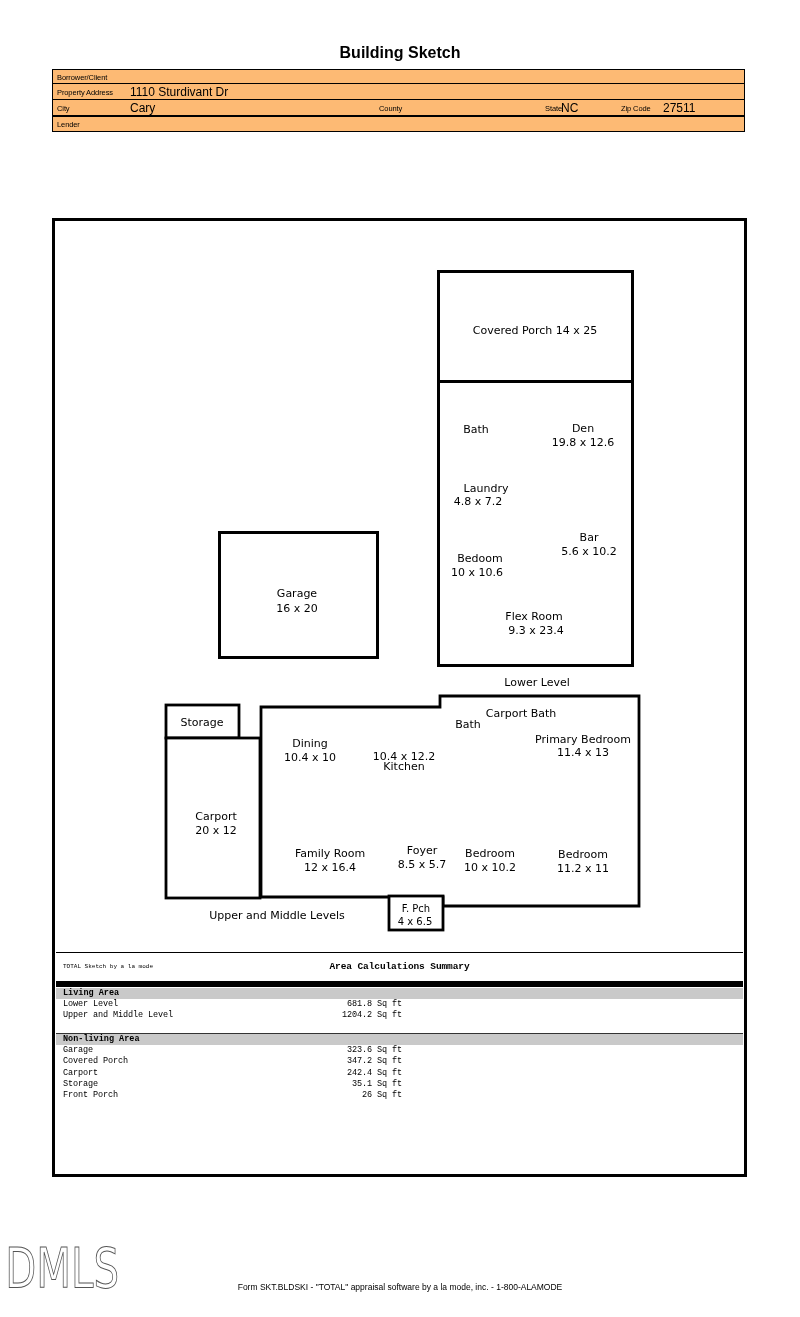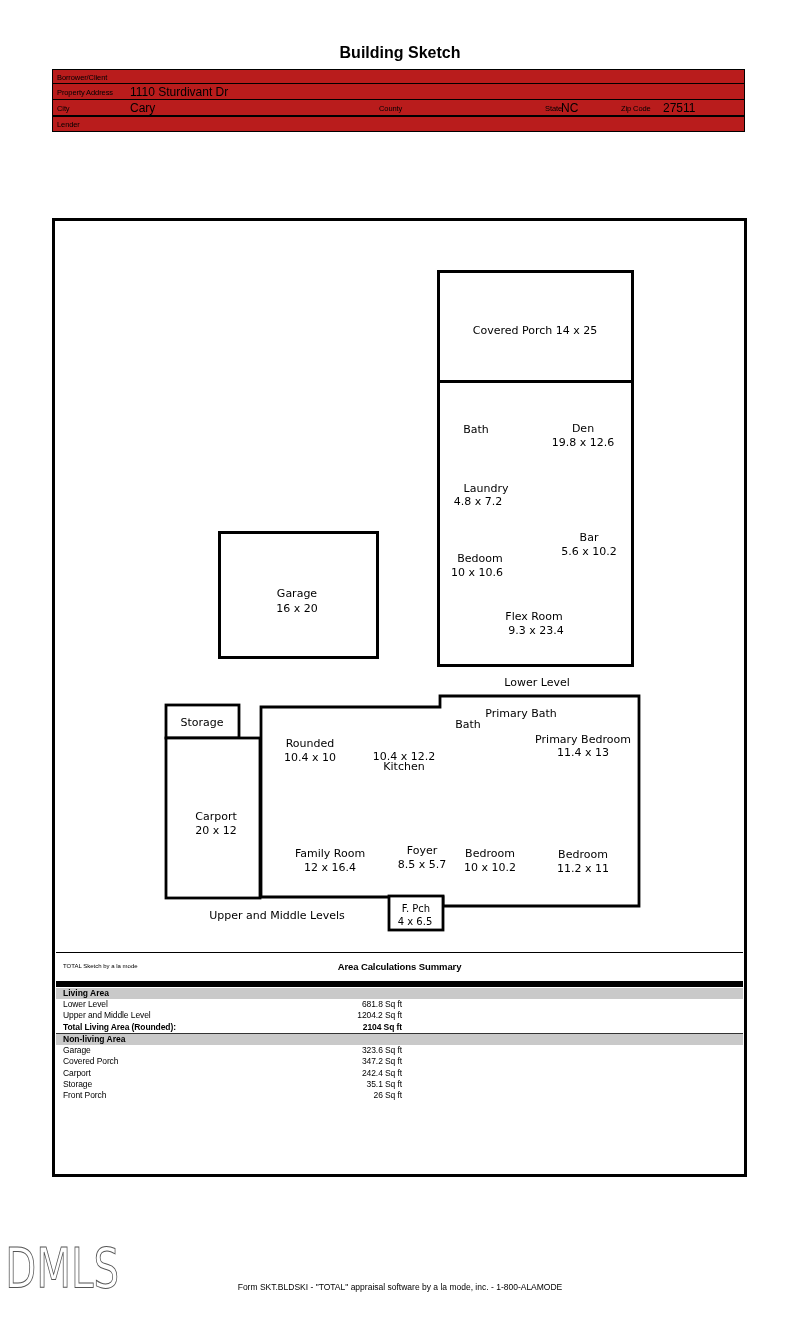--- a/index.html
+++ b/index.html
@@ -5,21 +5,21 @@
   html,body{margin:0;padding:0;background:#fff;}
   #page{position:relative;width:800px;height:1317px;background:#ffffff;overflow:hidden;
         font-family:"Liberation Sans",sans-serif;color:#000;}
   .abs{position:absolute;}
 
   
   #title{left:0;top:44px;width:800px;text-align:center;
          font-family:"Liberation Sans",sans-serif;font-size:16px;font-weight:bold;}
 
   
-  #form-table{left:52px;top:69px;width:693px;border:1.5px solid #000;box-sizing:border-box;background:#b91c1c;}
+  #form-table{left:52px;top:69px;width:693px;border:1.5px solid #000;box-sizing:border-box;background:#fdba74;}
   .frow{position:relative;border-bottom:1px solid #000;}
   .frow:last-child{border-bottom:none;}
   .frow.thickb{border-bottom:2px solid #000;}
   .flab{position:absolute;font-size:7.5px;letter-spacing:-0.1px;color:#000;top:50%;transform:translateY(-50%);white-space:nowrap;}
   .fval{position:absolute;font-size:12px;color:#000;top:50%;transform:translateY(-50%);white-space:nowrap;}
 
   
   #sketch-border{left:52px;top:218px;width:695px;height:959px;border:3px solid #000;box-sizing:border-box;background:#fff;}
   .sbox{position:absolute;border:3px solid #000;box-sizing:border-box;background:#fff;}
   .rl{position:absolute;transform:translate(-50%,-50%);white-space:nowrap;
@@ -99,59 +99,55 @@
   <div class="rl" style="left:589px;top:551px;">5.6 x 10.2</div>
   <div class="rl" style="left:534px;top:616px;">Flex Room</div>
   <div class="rl" style="left:536px;top:630px;">9.3 x 23.4</div>
   <div class="rl" style="left:297px;top:593px;">Garage</div>
   <div class="rl" style="left:297px;top:608px;">16 x 20</div>
   <div class="rl" style="left:537px;top:682px;">Lower Level</div>
 
   <div class="rl" style="left:202px;top:722px;">Storage</div>
   <div class="rl" style="left:216px;top:816px;">Carport</div>
   <div class="rl" style="left:216px;top:830px;">20 x 12</div>
-  <div class="rl" style="left:310px;top:743px;">Rounded</div>
+  <div class="rl" style="left:310px;top:743px;">Dining</div>
   <div class="rl" style="left:310px;top:757px;">10.4 x 10</div>
   <div class="rl" style="left:404px;top:742px;margin-top:24px;">Kitchen</div>
   <div class="rl" style="left:404px;top:756px;">10.4 x 12.2</div>
   <div class="rl" style="left:468px;top:724px;">Bath</div>
-  <div class="rl" style="left:521px;top:713px;">Primary Bath</div>
+  <div class="rl" style="left:521px;top:713px;">Carport Bath</div>
   <div class="rl" style="left:583px;top:739px;">Primary Bedroom</div>
   <div class="rl" style="left:583px;top:752px;">11.4 x 13</div>
   <div class="rl" style="left:330px;top:853px;">Family Room</div>
   <div class="rl" style="left:330px;top:867px;">12 x 16.4</div>
   <div class="rl" style="left:422px;top:850px;">Foyer</div>
   <div class="rl" style="left:422px;top:864px;">8.5 x 5.7</div>
   <div class="rl" style="left:490px;top:853px;">Bedroom</div>
   <div class="rl" style="left:490px;top:867px;">10 x 10.2</div>
   <div class="rl" style="left:583px;top:854px;">Bedroom</div>
   <div class="rl" style="left:583px;top:868px;">11.2 x 11</div>
   <div class="rl" style="left:277px;top:915px;">Upper and Middle Levels</div>
   <div class="rl small" style="left:416px;top:908px;">F. Pch</div>
   <div class="rl small" style="left:415px;top:921px;">4 x 6.5</div>
 
-  <div class="abs" id="summary" style="height:160px;">
+  <div class="abs" id="summary" style="height:160px;font-family:Liberation Mono, monospace;">
     <div id="summary-brand">TOTAL Sketch by a la mode</div>
     <div id="summary-title">Area Calculations Summary</div>
     <div id="summary-thickbar"></div>
 
     <div class="secbar" style="top:35px;">
       <span>Living Area</span>
     </div>
     <div class="srow" style="top:46px;">
       <span class="lab">Lower Level</span>
       <span class="val">681.8 Sq ft</span>
     </div>
     <div class="srow" style="top:57.3px;">
       <span class="lab">Upper and Middle Level</span>
       <span class="val">1204.2 Sq ft</span>
-    </div>
-    <div class="srow bold" style="top:68.7px;">
-      <span class="lab">Total Living Area (Rounded):</span>
-      <span class="val">2104 Sq ft</span>
     </div>
     <div id="total-underline"></div>
 
     <div class="secbar" style="top:81px;">
       <span>Non-living Area</span>
     </div>
     <div class="srow" style="top:92px;">
       <span class="lab">Garage</span>
       <span class="val">323.6 Sq ft</span>
     </div>

